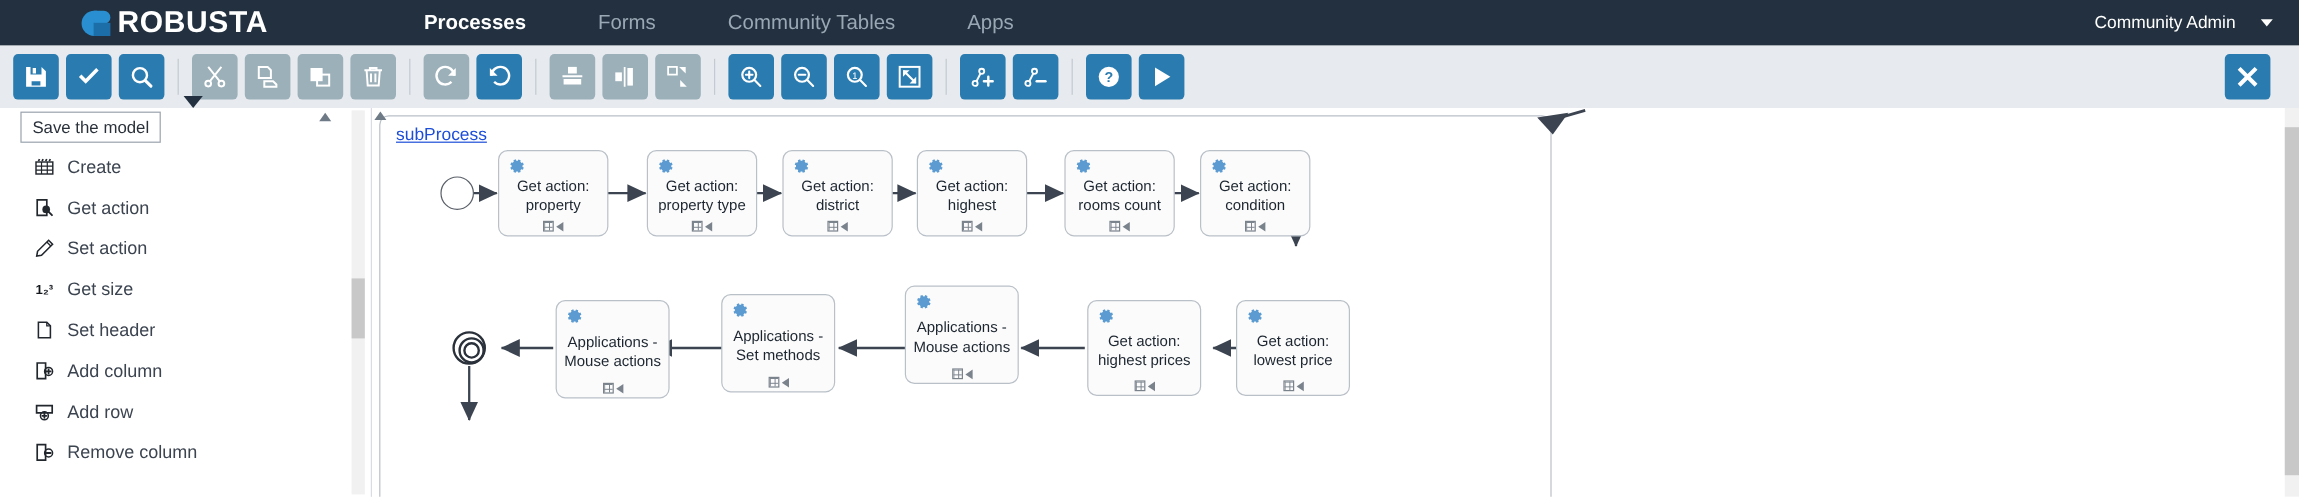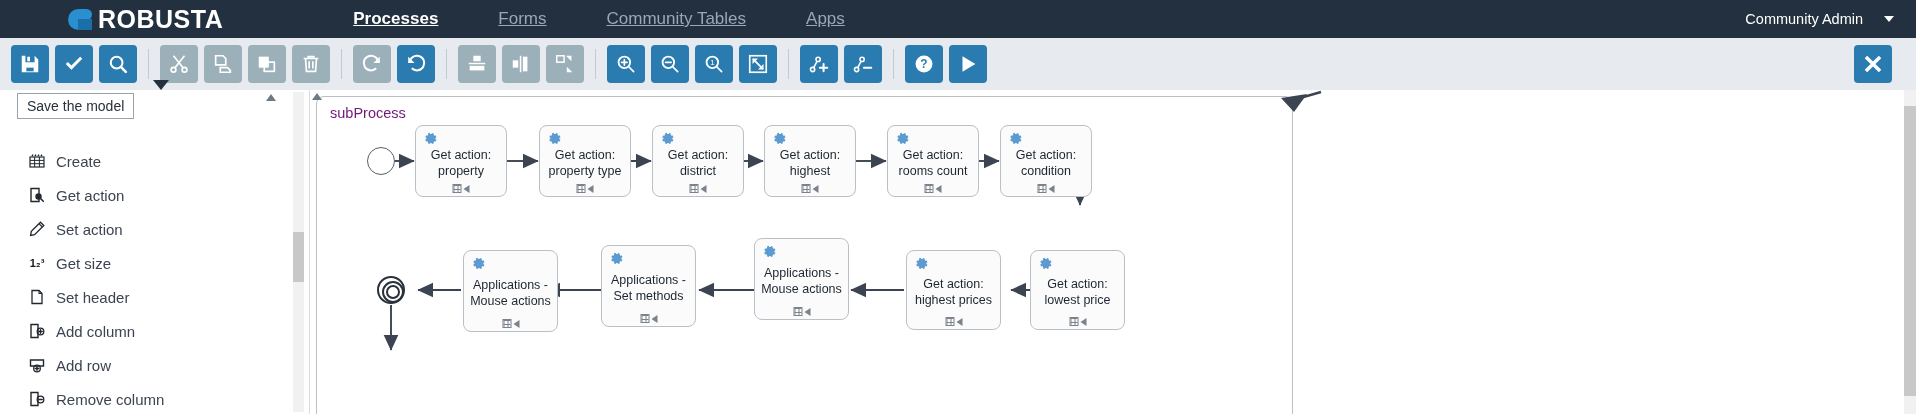--- a/index.html
+++ b/index.html
@@ -39,21 +39,21 @@
     position: absolute; left: 10px; top: 10px;
     width: 14px; height: 11px; background: #1b6ea8;
   }
   .brand-text {
     color: #ffffff; font-size: 25px; font-weight: bold;
     letter-spacing: 0.5px;
   }
   .nav-items { display: flex; align-items: center; margin-left: 100px; }
   .nav-item {
     color: #9aa7b4; font-size: 17px; padding: 0 30px;
-    cursor: pointer; white-space: nowrap; text-decoration: underline;
+    cursor: pointer; white-space: nowrap;
   }
   .nav-item.active { color: #ffffff; font-weight: bold; }
   .user-menu {
     position: absolute; right: 22px; top: 50%;
     transform: translateY(-50%);
     color: #ffffff; font-size: 14.5px;
     display: flex; align-items: center; gap: 21px;
     cursor: pointer; white-space: nowrap;
   }
   .caret-down {
@@ -95,21 +95,21 @@
     width: 1916px; height: 324px;
     background: #ffffff;
   }
 
   
   .palette {
     position: absolute; left: 0; top: 0;
     width: 310px; height: 324px;
     background: #ffffff;
     border-right: 1px solid #d9dde2;
-    padding-top: 54px;
+    padding-top: 32px;
   }
   .pal-item {
     display: flex; align-items: center;
     height: 34px; padding-left: 28px;
     gap: 10px; cursor: pointer;
     font-size: 15px; color: #3c4450;
   }
   .pal-ico {
     width: 18px; height: 18px;
     display: flex; align-items: center; justify-content: center;
@@ -170,21 +170,21 @@
 
   .subproc {
     position: absolute; left: 5px; top: 6px;
     width: 977px; height: 330px;
     border: 1px solid #b9c0c7;
     border-radius: 8px;
     background: #ffffff;
   }
   .subproc-label {
     position: absolute; left: 13px; top: 8px;
-    font-size: 14.5px; color: #701a75;
+    font-size: 14.5px; color: #1d4ed8; text-decoration: underline;
   }
 
   .node {
     position: absolute;
     width: 92px; height: 72px;
     background: #fbfbfb;
     border: 1px solid #b9c0c7;
     border-radius: 8px;
     display: flex; align-items: center; justify-content: center;
     text-align: center;

